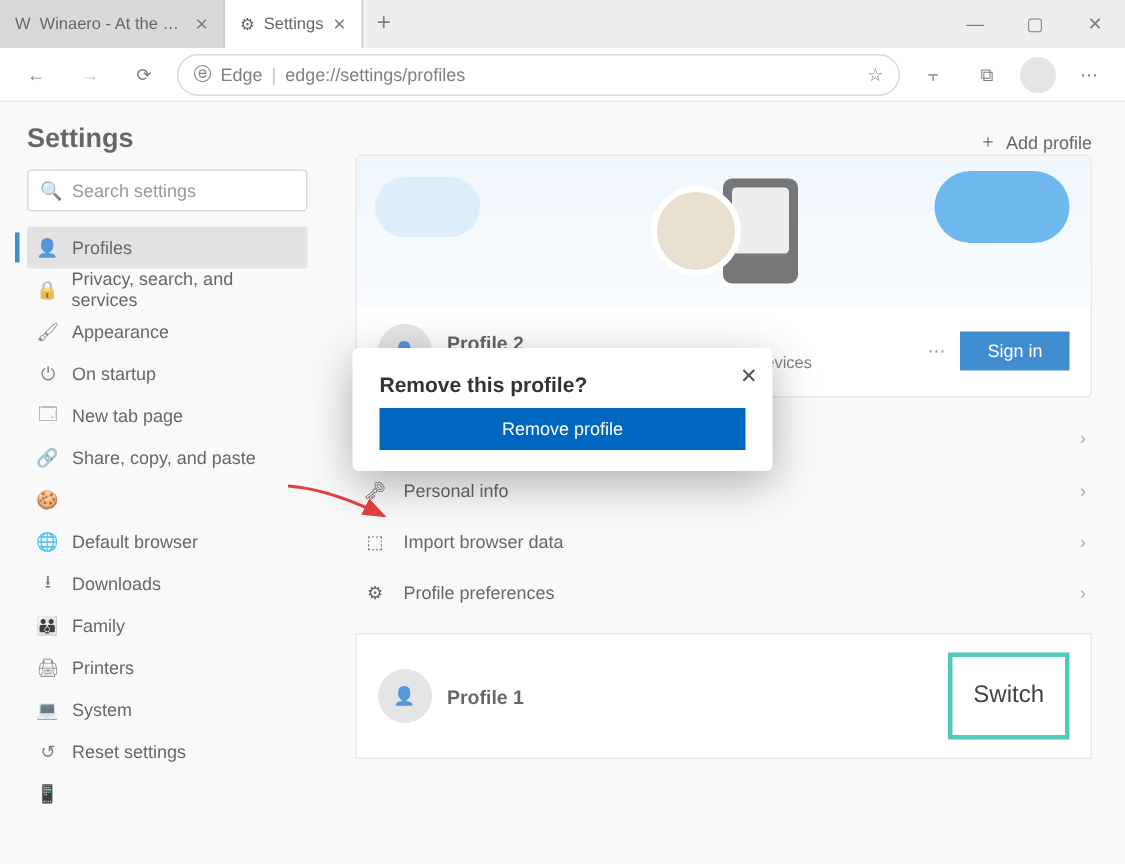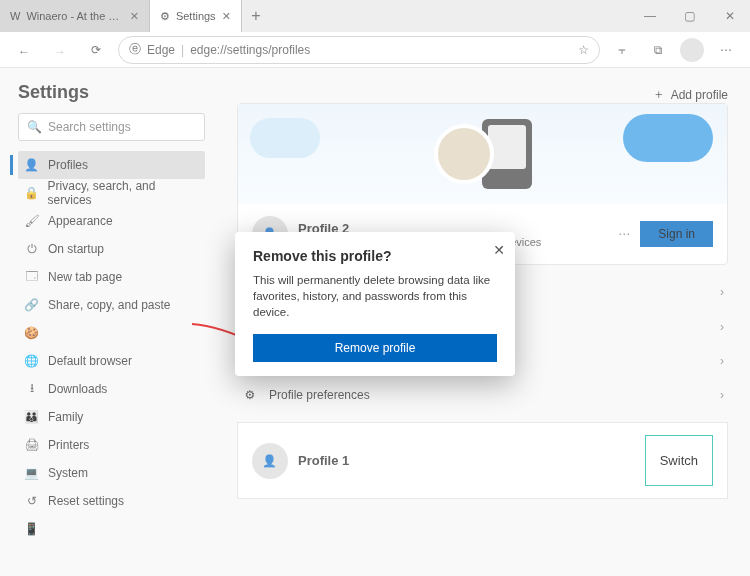--- a/index.html
+++ b/index.html
@@ -33,26 +33,26 @@
   .banner { height:100px; background:linear-gradient(#eaf4fb,#f6fbff); display:flex; align-items:center; justify-content:center; position:relative; }
   .cloud { position:absolute; background:#cfe8f8; border-radius:50px; }
   .avatar-lg { width:60px; height:60px; border-radius:50%; background:#e8dfce; border:4px solid #fff; position:relative; z-index:2; }
   .device { width:50px; height:70px; background:#777; border-radius:6px; margin-left:-12px; z-index:1; position:relative; }
   .device::after { content:""; position:absolute; inset:6px 6px 20px 6px; background:#eee; border-radius:3px; }
   .profrow { display:flex; align-items:center; padding:12px 14px; gap:10px; }
   .avcircle { width:36px; height:36px; border-radius:50%; background:#ddd; display:flex; align-items:center; justify-content:center; color:#888; }
   .profinfo { flex:1; }
   .profname { font-weight:600; font-size:13px; }
   .profdesc { font-size:11px; color:#555; }
-  .signin { background:#0067c0; color:#000000; border:none; padding:6px 18px; font-size:12px; }
+  .signin { background:#0067c0; color:#ffffff; border:none; padding:6px 18px; font-size:12px; }
   .rowlink { display:flex; align-items:center; gap:10px; padding:10px 4px; color:#333; }
   .rowlink .chev { margin-left:auto; color:#888; }
   .more-h { font-size:14px; font-weight:600; margin-top:18px; }
   .morecard { margin-top:10px; border:1px solid #e1e1e1; background:#fff; padding:12px 14px; display:flex; align-items:center; gap:10px; }
-  .switch { margin-left:auto; border:1px solid #14b8a6; background:#fff; padding:17px 14px; font-size:13px; }
+  .switch { margin-left:auto; border:3px solid #14b8a6; background:#fff; padding:17px 14px; font-size:16px; }
 
   .overlay { position:absolute; inset:0; background:rgba(255,255,255,0.25); display:flex; align-items:flex-start; justify-content:center; padding-top:232px; }
   .dialog { width:280px; background:#fff; border-radius:4px; box-shadow:0 8px 30px rgba(0,0,0,0.3); padding:16px 18px 14px 18px; position:relative; }
   .dtitle { font-size:14px; font-weight:600; margin-bottom:8px; }
   .dclose { position:absolute; right:10px; top:10px; color:#555; font-size:14px; }
   .dbody { font-size:11.5px; color:#444; line-height:1.4; margin-bottom:14px; }
   .dbtns { display:flex; gap:24px; }
   .dbtn { flex:1; height:28px; font-size:12px; border:none; cursor:pointer; }
   .primary { background:#0067c0; color:#fff; }
   .secondary { background:#eee; color:#333; }
@@ -226,18 +226,17 @@
         <path d="M0,0 L8,3 L0,6 Z" fill="#d00"></path>
       </marker>
     </defs>
   <path d="M2,2 Q30,4 66,22" stroke="#d00" stroke-width="2" fill="none" marker-end="url(#ah)"></path>
 </svg>
 
 <div class="overlay">
   <div class="dialog">
     <div class="dclose">✕</div>
     <div class="dtitle">Remove this profile?</div>
-    <div class="dbody">This will permanently delete browsing data like favorites, history, and passwords from this device.</div>
     <div class="dbtns">
       <button class="dbtn primary">Remove profile</button>
     </div>
   </div>
 </div>
 
 </body></html>

